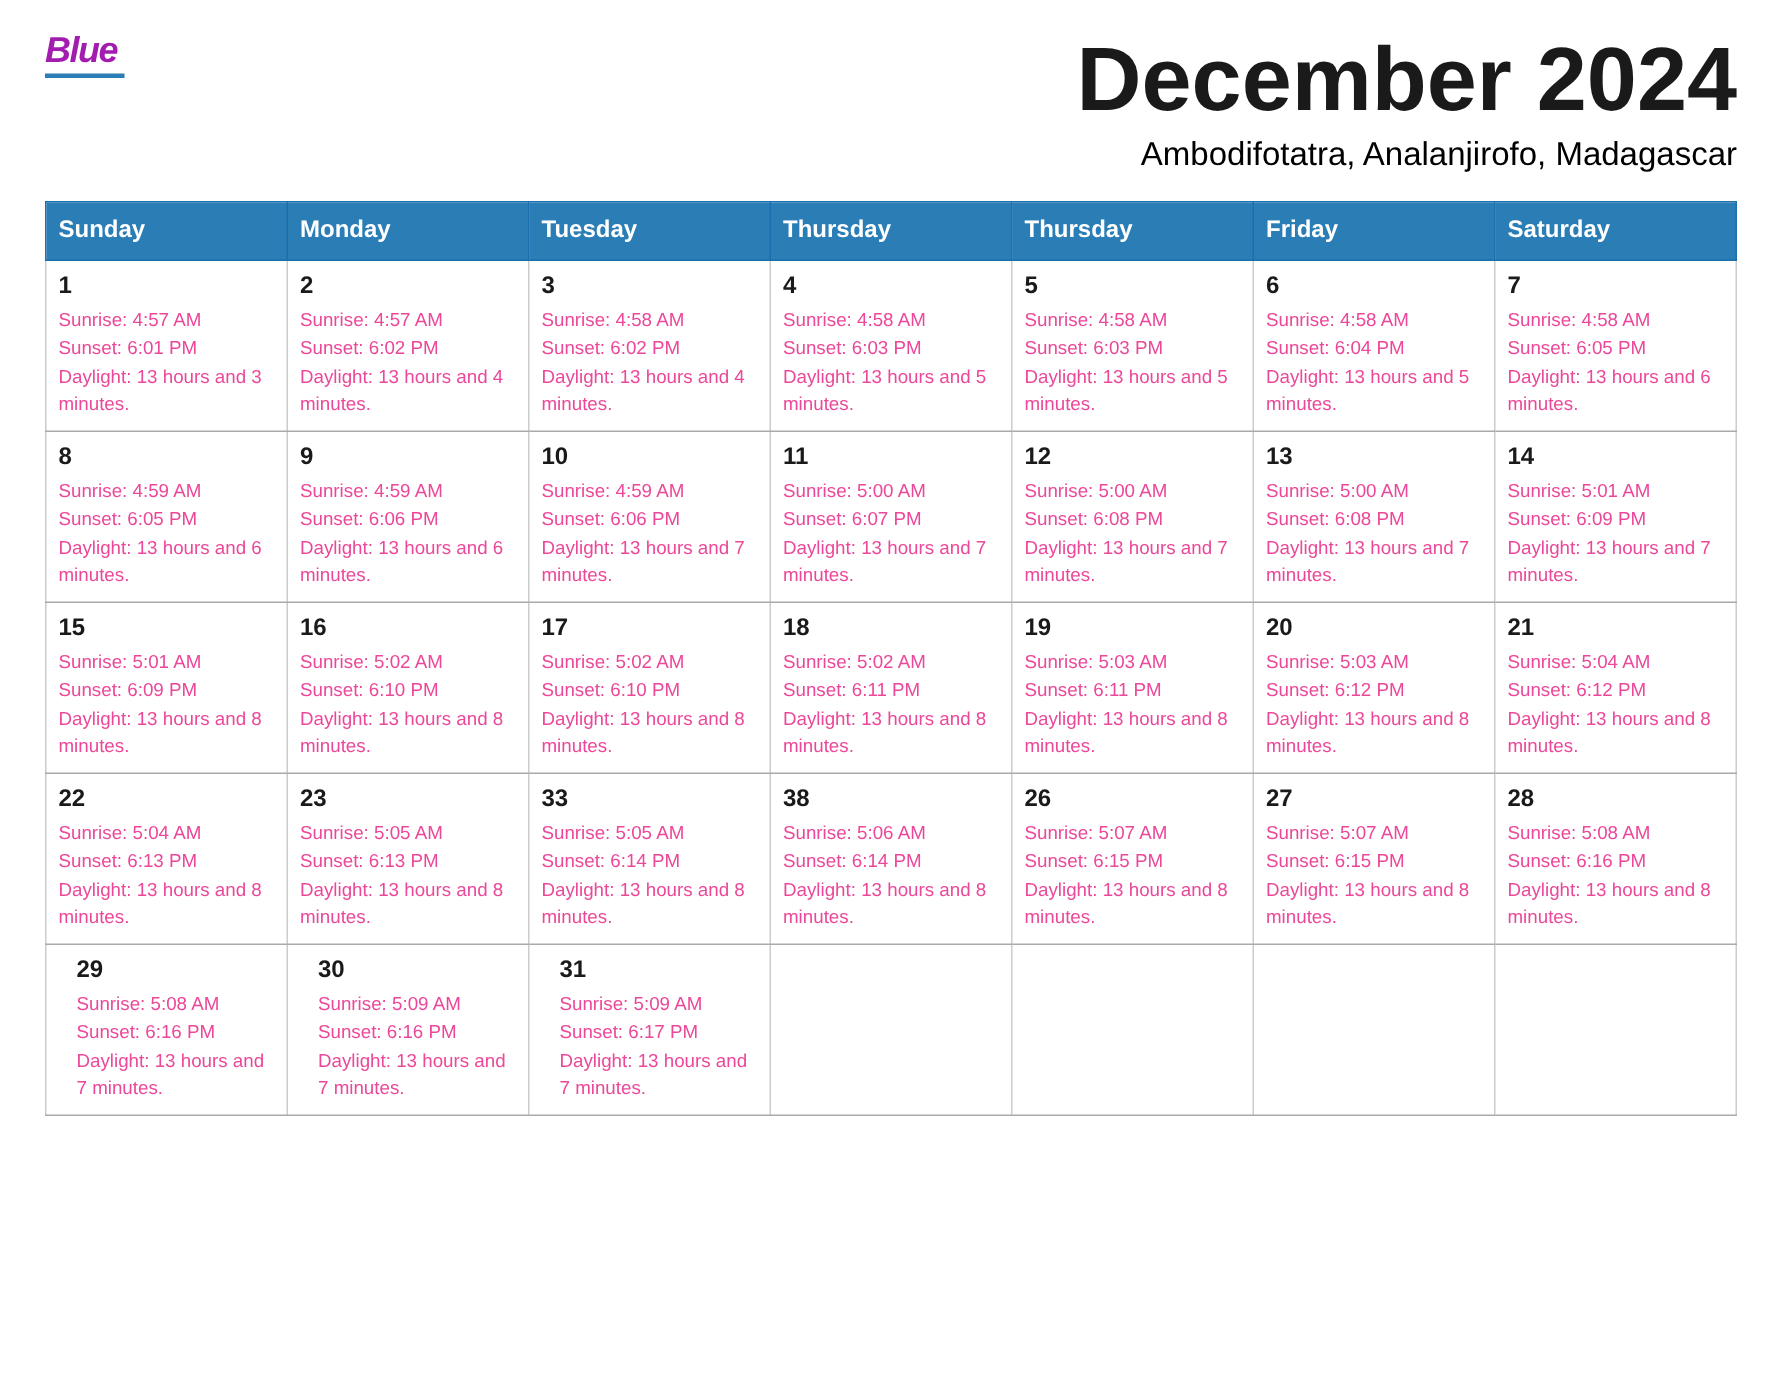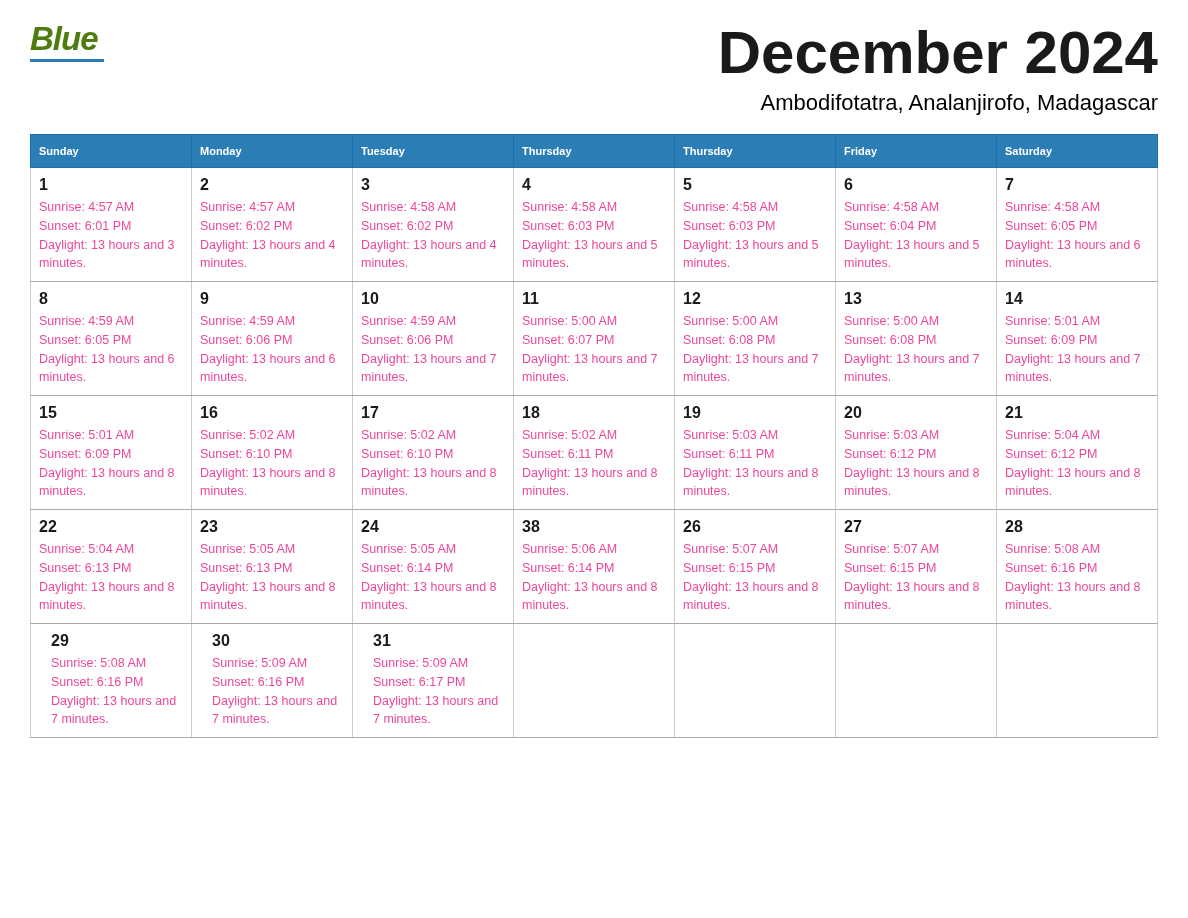--- a/index.html
+++ b/index.html
@@ -37,21 +37,21 @@
     }
     .calendar {
       width: 100%;
       border-collapse: collapse;
       border: 1px solid #aaa;
     }
     .calendar th {
       background: #2a7db5;
       color: #fff;
       padding: 10px 8px;
-      font-size: 11px;
+      font-size: 16px;
       font-weight: bold;
       text-align: left;
       border: 1px solid #1a6faf;
     }
     .calendar td {
       vertical-align: top;
       padding: 8px 8px;
       border: 1px solid #ccc;
       width: 14.28%;
       min-height: 100px;
@@ -84,21 +84,21 @@
       display: flex;
       align-items: baseline;
     }
   </style>
 </head>
 <body>
 
 <div class="header">
   <div class="logo">
     <div style="display:flex; align-items:center; gap:0;">
-      <span style="font-size:33px; font-weight:900; color:#4d7c0f; font-style:italic; letter-spacing:-1px;">Blue</span>
+      <span style="font-size:24px; font-weight:900; color:#a21caf; font-style:italic; letter-spacing:-1px;">Blue</span>
     </div>
     <div style="width:110%; height:3px; background:#2a7db5; margin-top:1px;"></div>
   </div>
   <div class="title-section">
     <div class="month-year">December 2024</div>
     <div class="location">Ambodifotatra, Analanjirofo, Madagascar</div>
   </div>
 </div>
 
 <table class="calendar">
@@ -207,21 +207,21 @@
       <tr>
         <td>
           <div class="day-num">22</div>
 <div class="day-info">Sunrise: 5:04 AM<br>Sunset: 6:13 PM<br>Daylight: 13 hours and 8 minutes.</div>
         </td>
         <td>
           <div class="day-num">23</div>
 <div class="day-info">Sunrise: 5:05 AM<br>Sunset: 6:13 PM<br>Daylight: 13 hours and 8 minutes.</div>
         </td>
         <td>
-          <div class="day-num">24</div>
+          <div class="day-num">33</div>
 <div class="day-info">Sunrise: 5:05 AM<br>Sunset: 6:14 PM<br>Daylight: 13 hours and 8 minutes.</div>
         </td>
         <td>
           <div class="day-num">38</div>
 <div class="day-info">Sunrise: 5:06 AM<br>Sunset: 6:14 PM<br>Daylight: 13 hours and 8 minutes.</div>
         </td>
         <td>
           <div class="day-num">26</div>
 <div class="day-info">Sunrise: 5:07 AM<br>Sunset: 6:15 PM<br>Daylight: 13 hours and 8 minutes.</div>
         </td>

